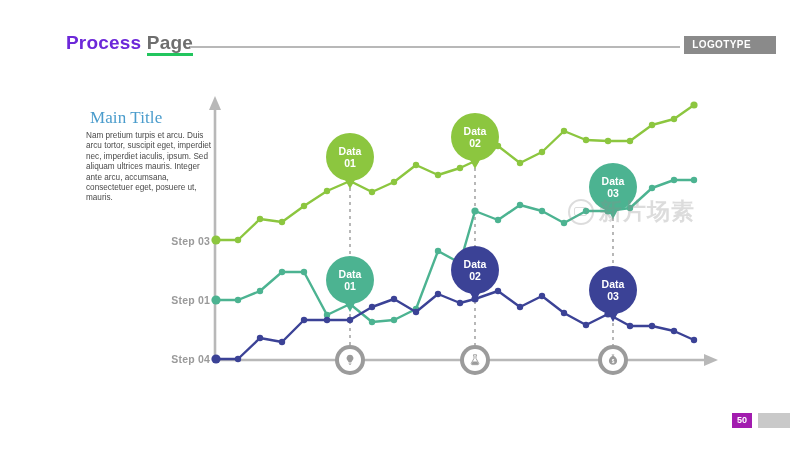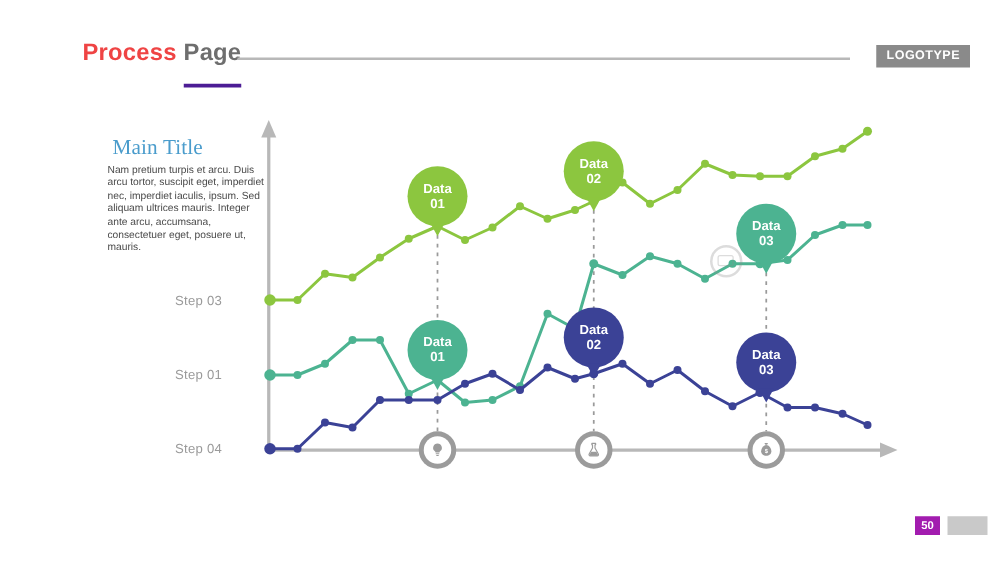--- a/index.html
+++ b/index.html
@@ -23,41 +23,41 @@
     width: 800px; height: 70px;
   }
   #brand {
     position: absolute;
     left: 66px; top: 32px;
     font-size: 19px;
     font-weight: bold;
     letter-spacing: .2px;
     white-space: nowrap;
   }
-  #brand .w1 { color: #ef4444; }
+  #brand .w1 { color: #6d28d9; }
   #brand .w2 {
     color: #6e6e6e;
-    border-bottom: 3px solid #4c1d95;
-    padding-bottom: 14px;
+    border-bottom: 3px solid #22c55e;
+    padding-bottom: 0;
   }
   #header-rule {
     position: absolute;
     left: 190px; top: 46px;
     width: 490px; height: 2px;
     background: #b8b8b8;
   }
   #logotype {
     position: absolute;
     right: 24px; top: 36px;
     background: #8a8a8a;
     color: #ffffff;
     font-size: 10px;
     font-weight: bold;
     letter-spacing: .4px;
-    padding: 3px 8px 3px 8px;
+    padding: 3px 25px 3px 8px;
     line-height: 12px;
   }
 
   
   #title {
     position: absolute;
     left: 90px; top: 108px;
     width: 125px;
     color: #4a9ccc;
     font-size: 17px;
@@ -79,23 +79,24 @@
   #chart {
     position: absolute;
     left: 0; top: 0;
     width: 800px; height: 450px;
     pointer-events: none;
   }
   .axis-label {
     position: absolute;
     color: #9a9a9a;
     font-size: 10.5px;
-    text-align: left;
+    text-align: right;
     width: 70px;
     letter-spacing: .2px;
+    font-weight: bold;
   }
 
   
   .balloon {
     position: absolute;
     width: 48px; height: 48px;
     border-radius: 50%;
     color: #ffffff;
     font-size: 10.5px;
     font-weight: bold;
@@ -361,16 +362,17 @@
     <svg width="14" height="14" viewBox="0 0 24 24" aria-hidden="true">
       <path d="M9.5 2.4h5l-1.3 2.4h-2.4L9.5 2.4z" fill="#9b9b9b"></path>
       <path d="M12 5.2c3.8 0 7 4.6 7 8.6 0 4-3.1 6.2-7 6.2s-7-2.2-7-6.2c0-4 3.2-8.6 7-8.6z" fill="#9b9b9b"></path>
       <text x="12" y="16.4" font-size="8" font-family="Liberation Sans, sans-serif" font-weight="bold" fill="#ffffff" text-anchor="middle">$</text>
     </svg>
   </div>
 </div>
 
 <div id="watermark">
   <div class="wm-logo"></div>
+  <div class="wm-text">新片场素</div>
 </div>
 
 <div id="page-num">50</div>
 <div id="footer-bar"></div>
 
 </body></html>

